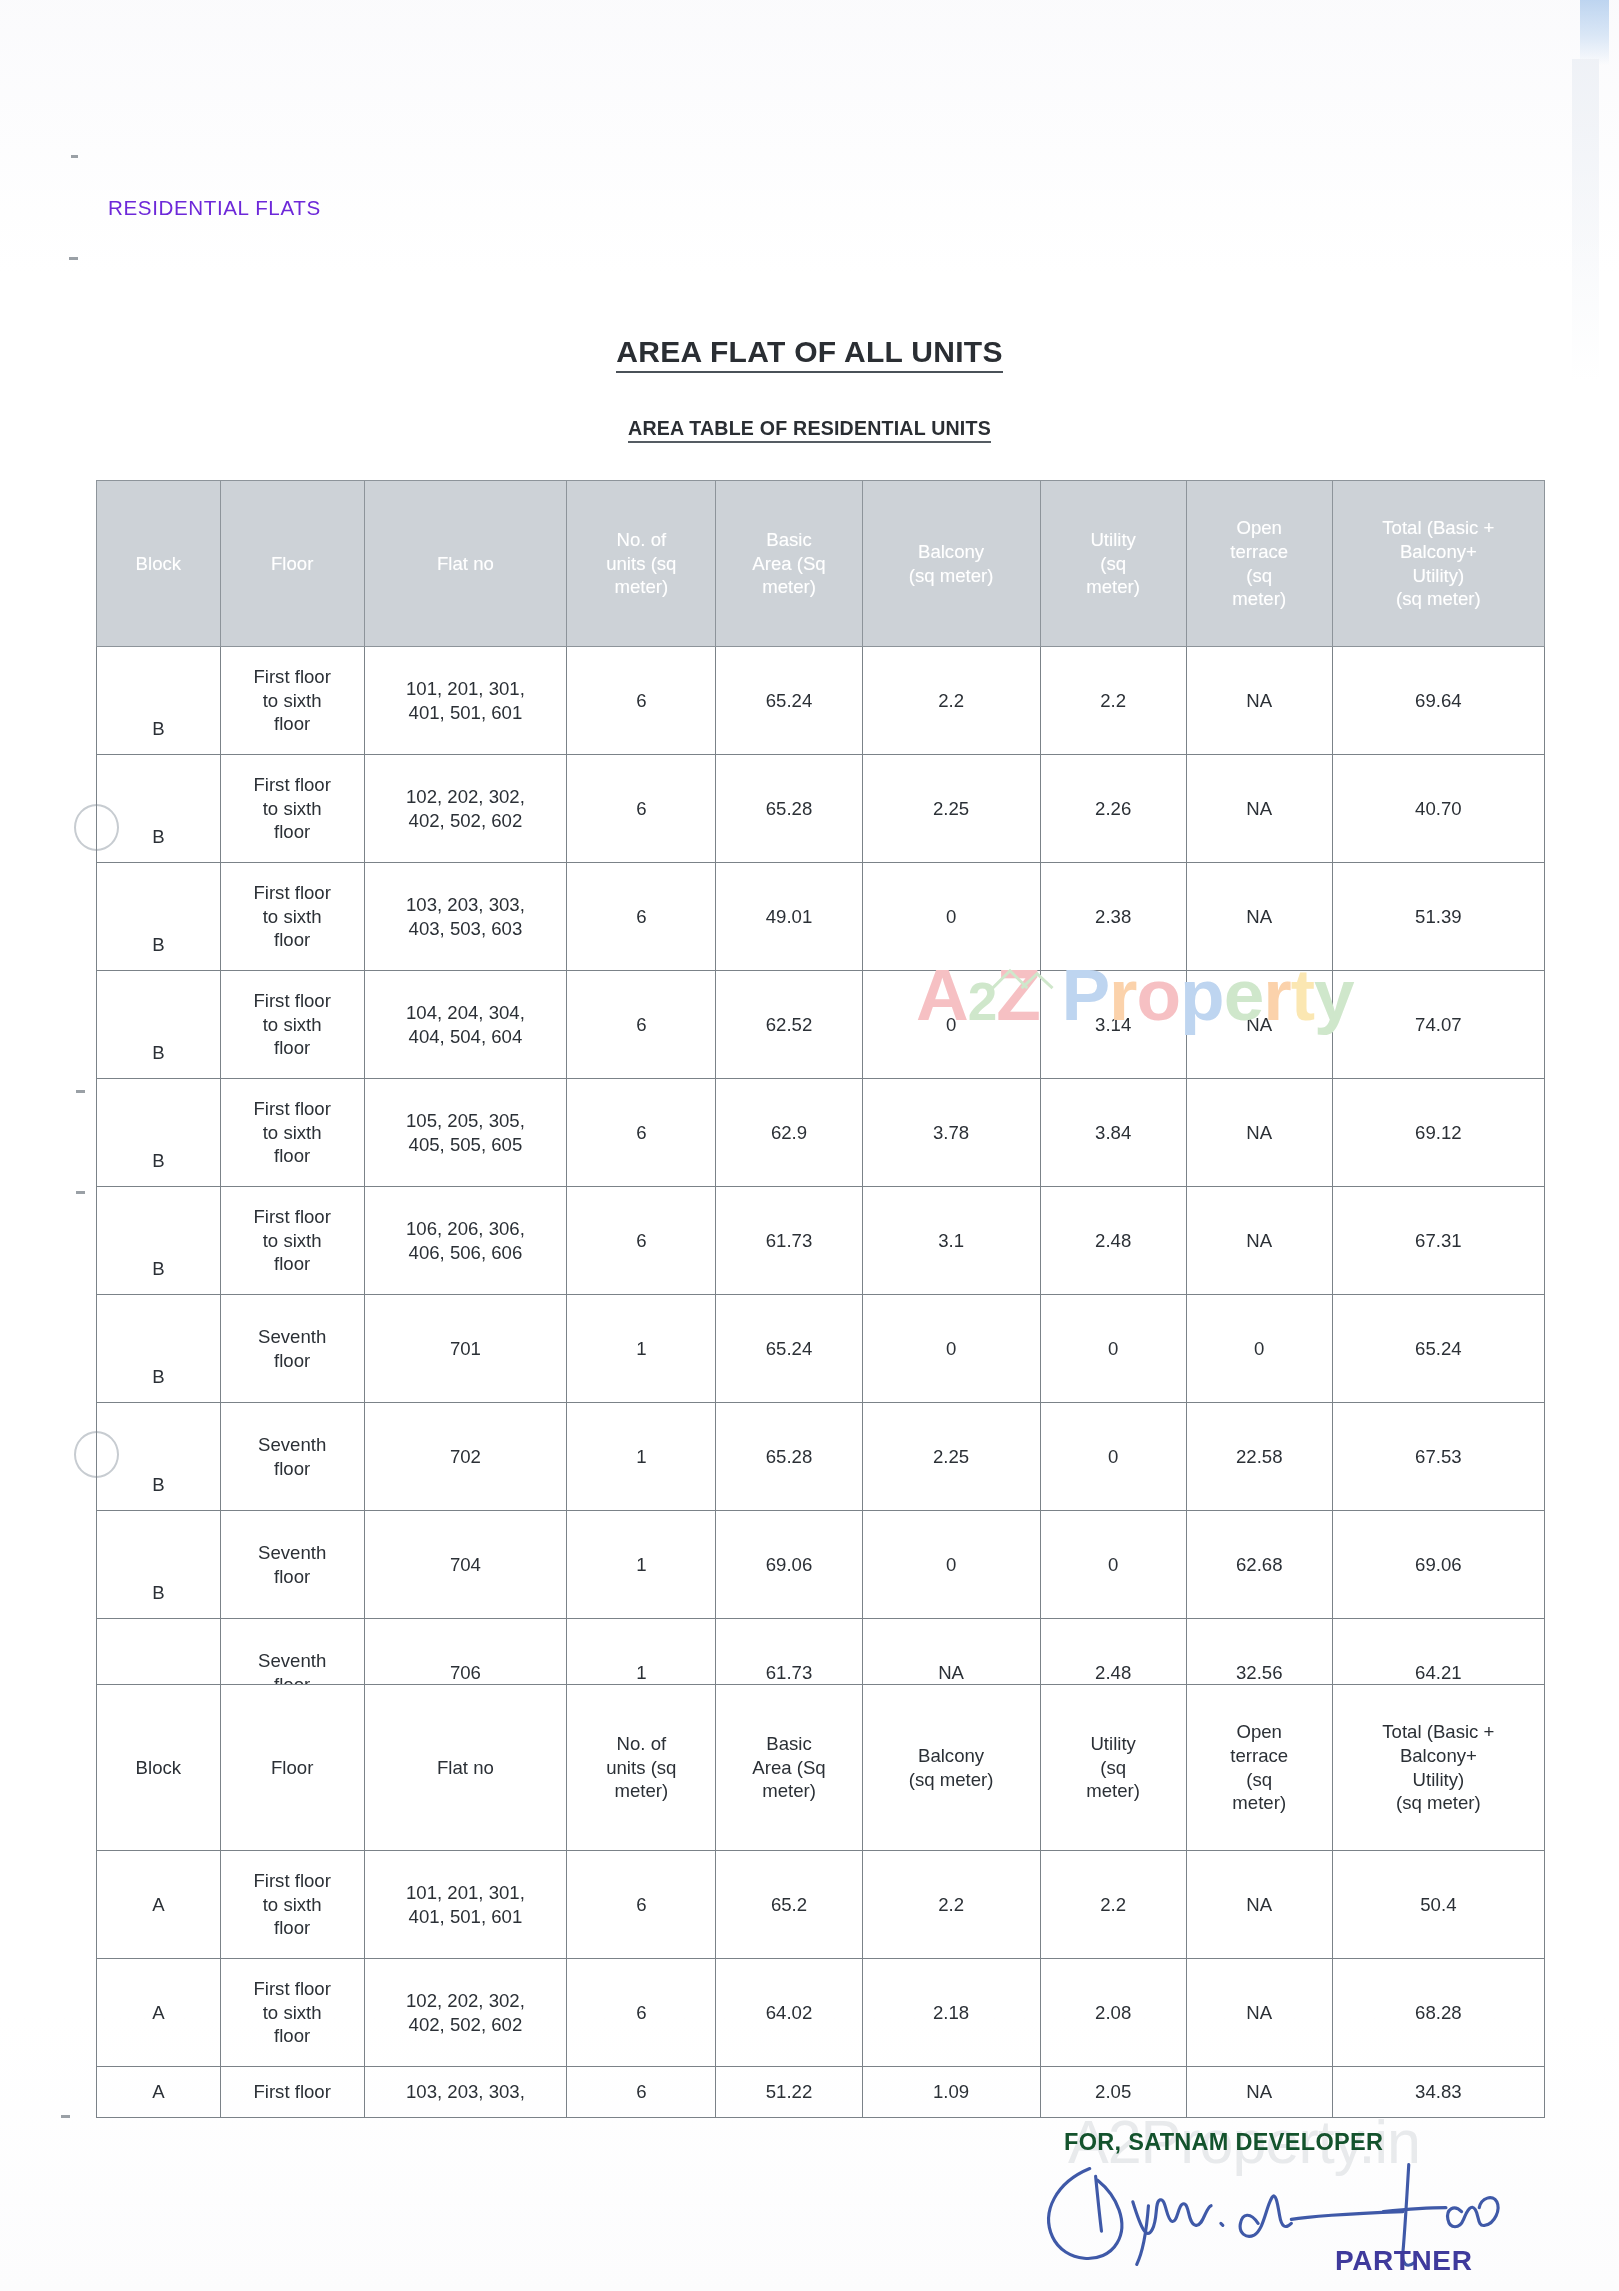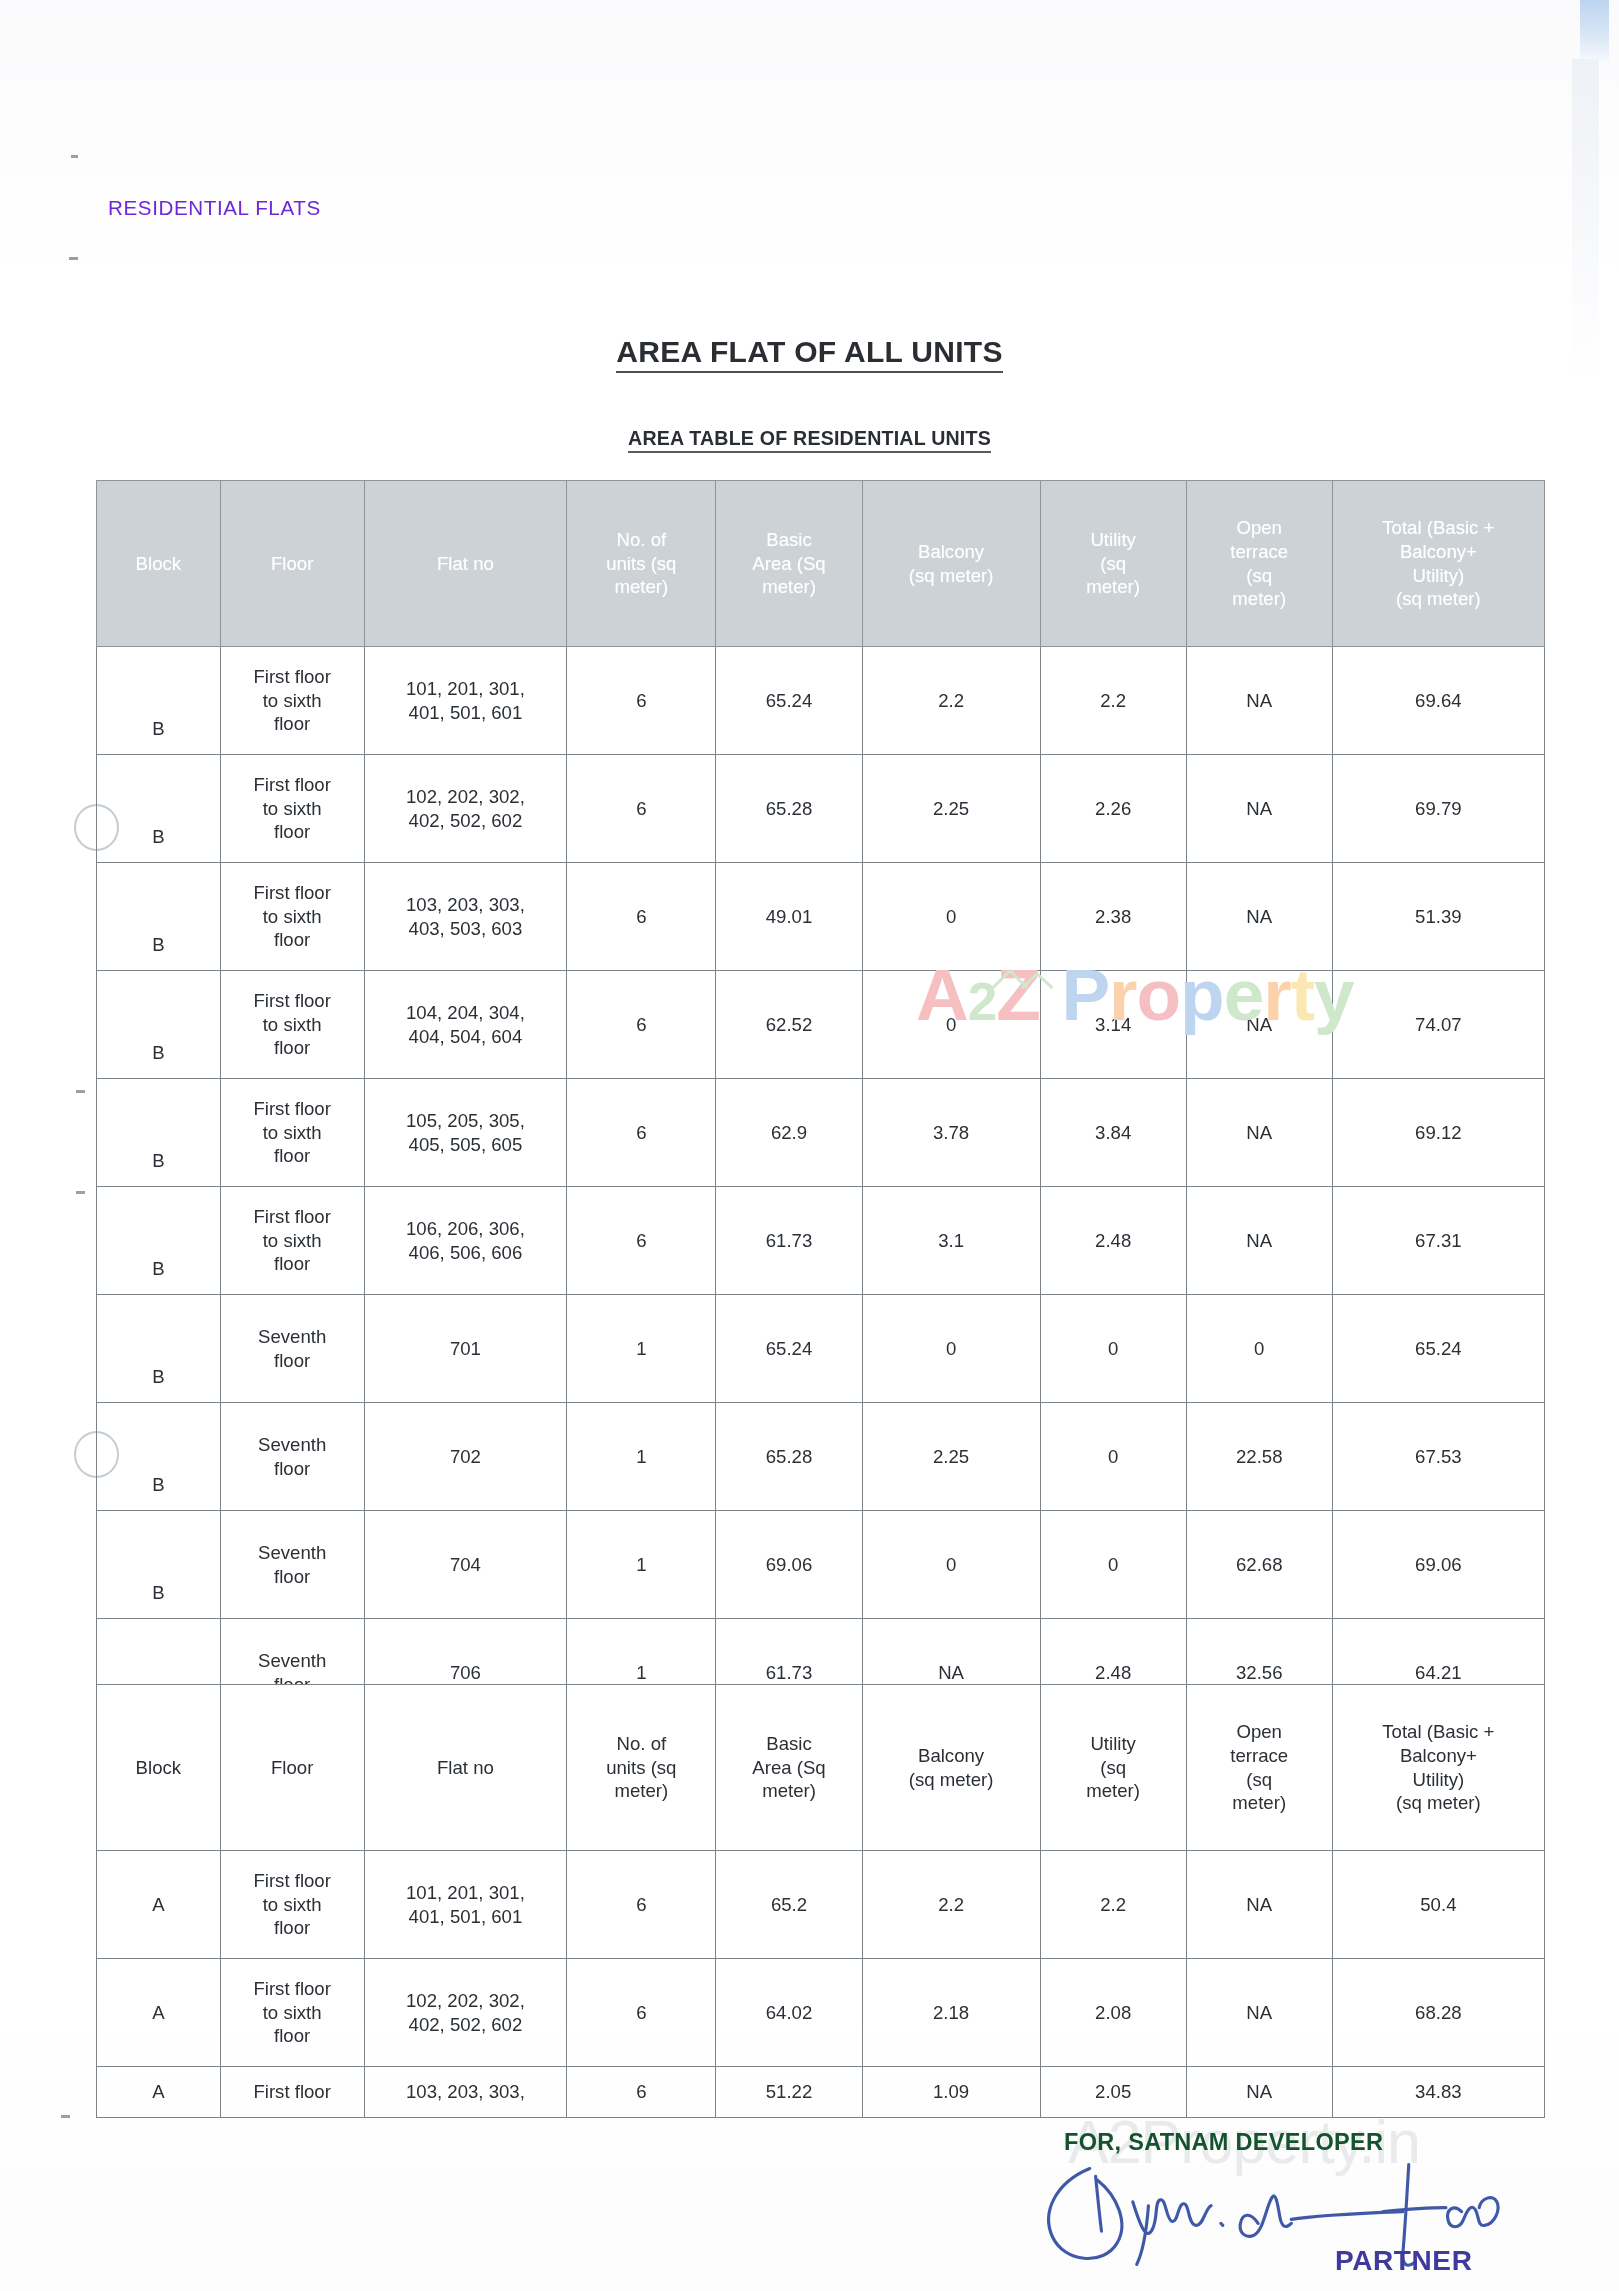--- a/index.html
+++ b/index.html
@@ -47,21 +47,21 @@
 
   .doc-title{
     position:absolute;left:0;right:0;top:335px;
     text-align:center;
     font-size:30px;font-weight:bold;letter-spacing:0.3px;color:#2a2e33;
   }
   .doc-title span{
     border-bottom:2.9px solid #4a5158;padding-bottom:2.9px;
   }
   .doc-subtitle{
-    position:absolute;left:0;right:0;top:427px;
+    position:absolute;left:0;right:0;top:417px;
     text-align:center;
     font-size:19.6px;font-weight:bold;letter-spacing:0.2px;color:#2a2e33;
   }
   .doc-subtitle span{
     border-bottom:2px solid #555c63;padding-bottom:2px;
   }
 
   
   .tbl{
     position:absolute;
@@ -246,21 +246,21 @@
         </td>
         <td>
           <div>102, 202, 302,</div>
           <div>402, 502, 602</div>
         </td>
         <td>6</td>
         <td>65.28</td>
         <td>2.25</td>
         <td>2.26</td>
         <td>NA</td>
-        <td>69.79</td>
+        <td>40.70</td>
       </tr>
       <tr>
         <td class="blockcell"><span>B</span></td>
         <td>
           <div>First floor</div>
           <div>to sixth</div>
           <div>floor</div>
         </td>
         <td>
           <div>103, 203, 303,</div>

